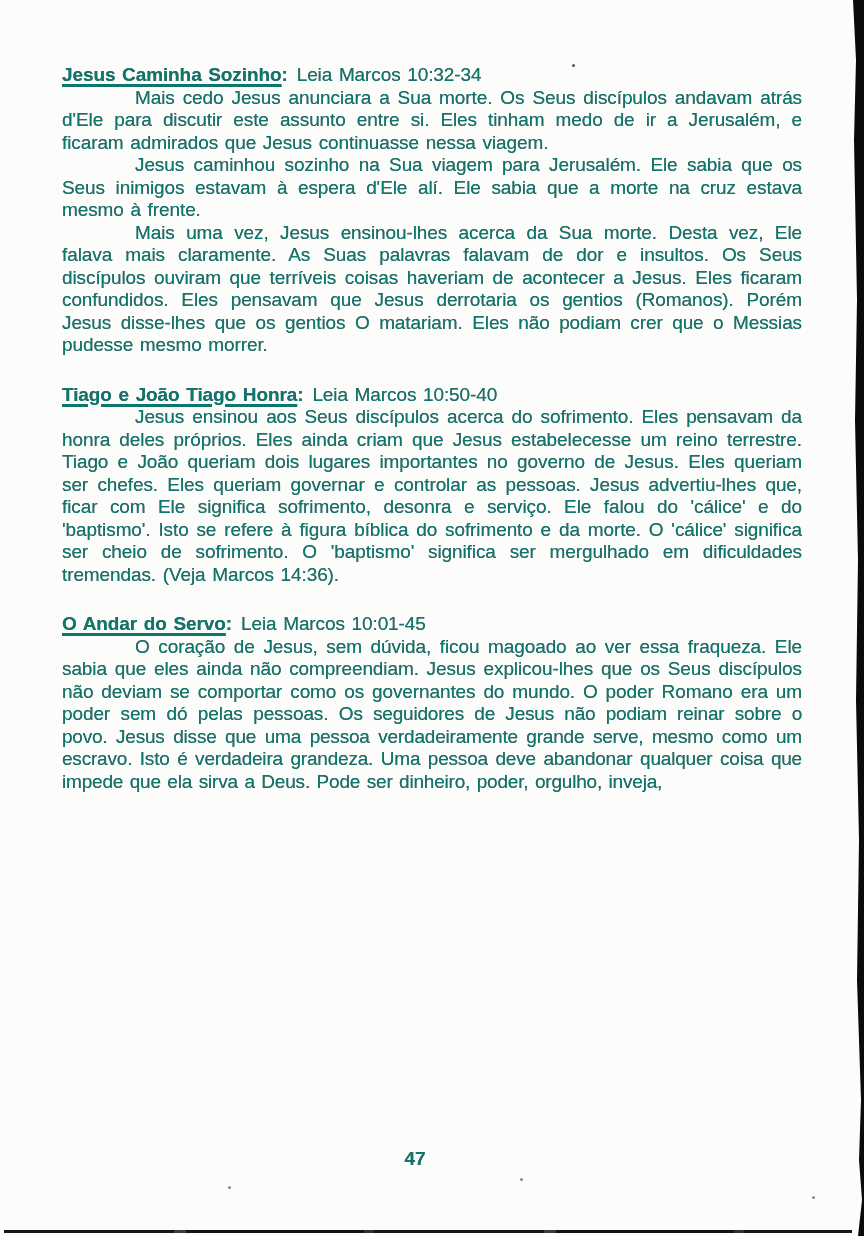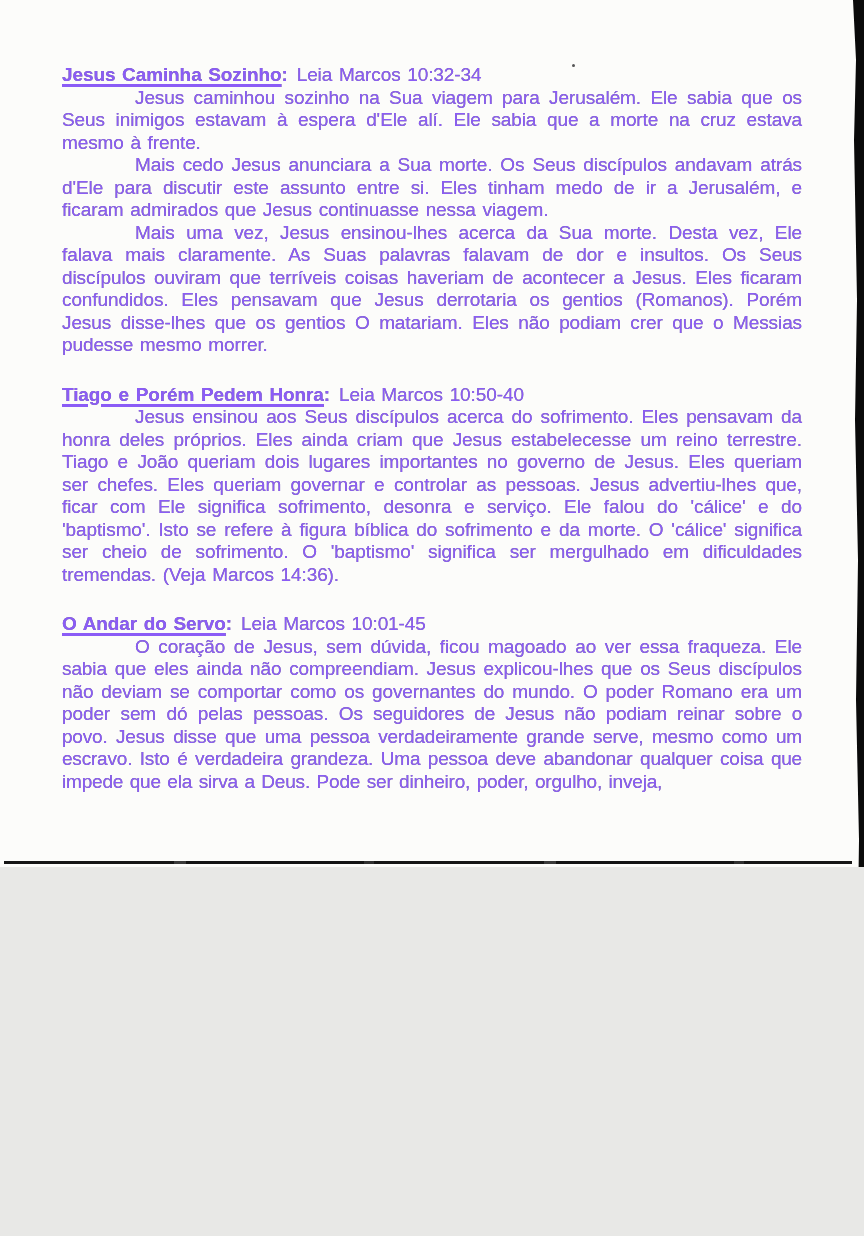--- a/index.html
+++ b/index.html
@@ -1,23 +1,23 @@
 <!DOCTYPE html>
 <html lang="pt"><head>
 <meta charset="utf-8">
 <style>
   html, body { margin: 0; padding: 0; background: #e8e8e6; }
   .page {
     position: relative;
     width: 864px;
-    height: 867px;
+    height: 1236px;
     background: #fcfcfa;
     overflow: hidden;
     font-family: "Liberation Sans", sans-serif;
-    color: #8b5cf6;
+    color: #0f766e;
   }
   .content {
     position: absolute;
     left: 62px;
     top: 64px;
     width: 740px;
     font-size: 19px;
     line-height: 22.5px;
     text-align: justify;
     word-spacing: 1.5px;
@@ -93,27 +93,27 @@
 </style>
 </head>
 <body>
 
 <div class="page">
 
   <div class="content">
 
     <section class="section">
       <h2 class="heading"><span class="h-title">Jesus Caminha Sozinho</span><span class="h-colon">:</span><span class="h-ref">Leia Marcos 10:32-34</span></h2>
+      <p class="para">Mais cedo Jesus anunciara a Sua morte. Os Seus discípulos andavam atrás d'Ele para discutir este assunto entre si. Eles tinham medo de ir a Jerusalém, e ficaram admirados que Jesus continuasse nessa viagem.</p>
       <p class="para">Jesus caminhou sozinho na Sua viagem para Jerusalém. Ele sabia que os Seus inimigos estavam à espera d'Ele alí. Ele sabia que a morte na cruz estava mesmo à frente.</p>
-      <p class="para">Mais cedo Jesus anunciara a Sua morte. Os Seus discípulos andavam atrás d'Ele para discutir este assunto entre si. Eles tinham medo de ir a Jerusalém, e ficaram admirados que Jesus continuasse nessa viagem.</p>
       <p class="para">Mais uma vez, Jesus ensinou-lhes acerca da Sua morte. Desta vez, Ele falava mais claramente. As Suas palavras falavam de dor e insultos. Os Seus discípulos ouviram que terríveis coisas haveriam de acontecer a Jesus. Eles ficaram confundidos. Eles pensavam que Jesus derrotaria os gentios (Romanos). Porém Jesus disse-lhes que os gentios O matariam. Eles não podiam crer que o Messias pudesse mesmo morrer.</p>
     </section>
 
     <section class="section">
-      <h2 class="heading"><span class="h-title">Tiago e Porém Pedem Honra</span><span class="h-colon">:</span><span class="h-ref">Leia Marcos 10:50-40</span></h2>
+      <h2 class="heading"><span class="h-title">Tiago e João Tiago Honra</span><span class="h-colon">:</span><span class="h-ref">Leia Marcos 10:50-40</span></h2>
       <p class="para">Jesus ensinou aos Seus discípulos acerca do sofrimento. Eles pensavam da honra deles próprios. Eles ainda criam que Jesus estabelecesse um reino terrestre. Tiago e João queriam dois lugares importantes no governo de Jesus. Eles queriam ser chefes. Eles queriam governar e controlar as pessoas. Jesus advertiu-lhes que, ficar com Ele significa sofrimento, desonra e serviço. Ele falou do 'cálice' e do 'baptismo'. Isto se refere à figura bíblica do sofrimento e da morte. O 'cálice' significa ser cheio de sofrimento. O 'baptismo' significa ser mergulhado em dificuldades tremendas. (Veja Marcos 14:36).</p>
     </section>
 
     <section class="section">
       <h2 class="heading"><span class="h-title">O Andar do Servo</span><span class="h-colon">:</span><span class="h-ref">Leia Marcos 10:01-45</span></h2>
       <p class="para"><span>O coração de Jesus, sem dúvida, ficou magoado ao ver essa fraqueza. Ele sabia que eles ainda não compreendiam. Jesus explicou-lhes que os Seus discípulos não deviam se comportar como os governantes do mundo. O poder Romano era um poder sem dó pelas pessoas. </span><span class="dark-seg">Os seguidores de Jesus não podiam reinar sobre o povo. Jesus disse que uma pessoa verdadeiramente grande serve, mesmo como um escravo. Isto é verdadeira grandeza. Uma pessoa deve abandonar qualquer coisa que impede que ela sirva a Deus. Pode ser dinheiro, poder, orgulho, inveja,</span></p>
     </section>
 
   </div>
 

